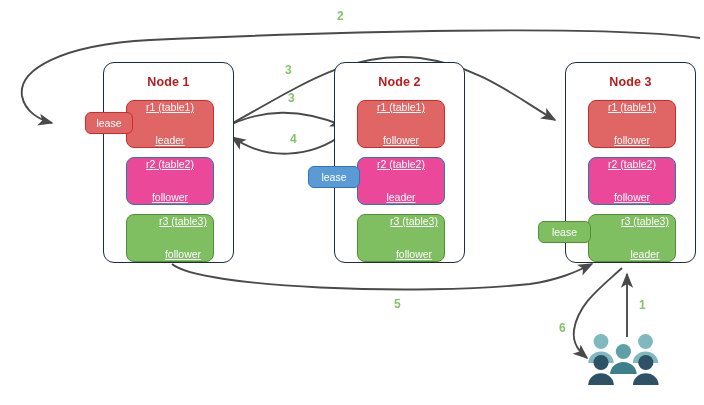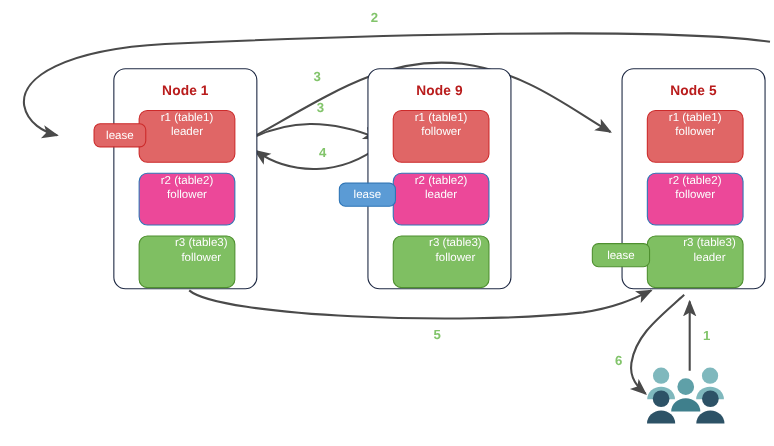--- a/index.html
+++ b/index.html
@@ -28,26 +28,27 @@
     color:#b91c1c;
     letter-spacing:.1px;
   }
   .replica{
     position:absolute;
     box-sizing:border-box;
     border-radius:8px;
     display:flex;
     flex-direction:column;
     align-items:center;
-    justify-content:flex-start;
+    justify-content:space-between;
     color:#ffffff;
     font-size:10.5px;
     line-height:12.6px;
     text-align:center;
     text-shadow:0 0 1px rgba(0,0,0,.08);
+    text-decoration:underline;
   }
   .replica span{display:block;}
   .r-red{background:#e06666;border:1.4px solid #cc2b2b;}
   .r-blue{background:#ec4899;border:1.4px solid #2e75b6;}
   .r-green{background:#7fbf62;border:1.4px solid #4f9030;padding-left:26px;}
 
   .lease{
     position:absolute;
     box-sizing:border-box;
     border-radius:6px;
@@ -107,37 +108,37 @@
       <span>r2 (table2)</span>
       <span>follower</span>
     </div>
     <div class="replica r-green" style="left:22px;top:151px;width:88px;height:48px;">
       <span>r3 (table3)</span>
       <span>follower</span>
     </div>
   </div>
 
   <div class="node-box" style="left:334px;top:62px;width:131px;height:201px;">
-    <div class="node-title" style="top:12px;">Node 9</div>
+    <div class="node-title" style="top:12px;">Node 2</div>
     <div class="replica r-red" style="left:22px;top:37px;width:88px;height:48px;">
       <span>r1 (table1)</span>
       <span>follower</span>
     </div>
     <div class="replica r-blue" style="left:22px;top:94px;width:88px;height:48px;">
       <span>r2 (table2)</span>
       <span>leader</span>
     </div>
     <div class="replica r-green" style="left:22px;top:151px;width:88px;height:48px;">
       <span>r3 (table3)</span>
       <span>follower</span>
     </div>
   </div>
 
   <div class="node-box" style="left:565px;top:62px;width:131px;height:201px;">
-    <div class="node-title" style="top:12px;">Node 5</div>
+    <div class="node-title" style="top:12px;">Node 3</div>
     <div class="replica r-red" style="left:22px;top:37px;width:88px;height:48px;">
       <span>r1 (table1)</span>
       <span>follower</span>
     </div>
     <div class="replica r-blue" style="left:22px;top:94px;width:88px;height:48px;">
       <span>r2 (table2)</span>
       <span>follower</span>
     </div>
     <div class="replica r-green" style="left:22px;top:151px;width:88px;height:48px;">
       <span>r3 (table3)</span>

